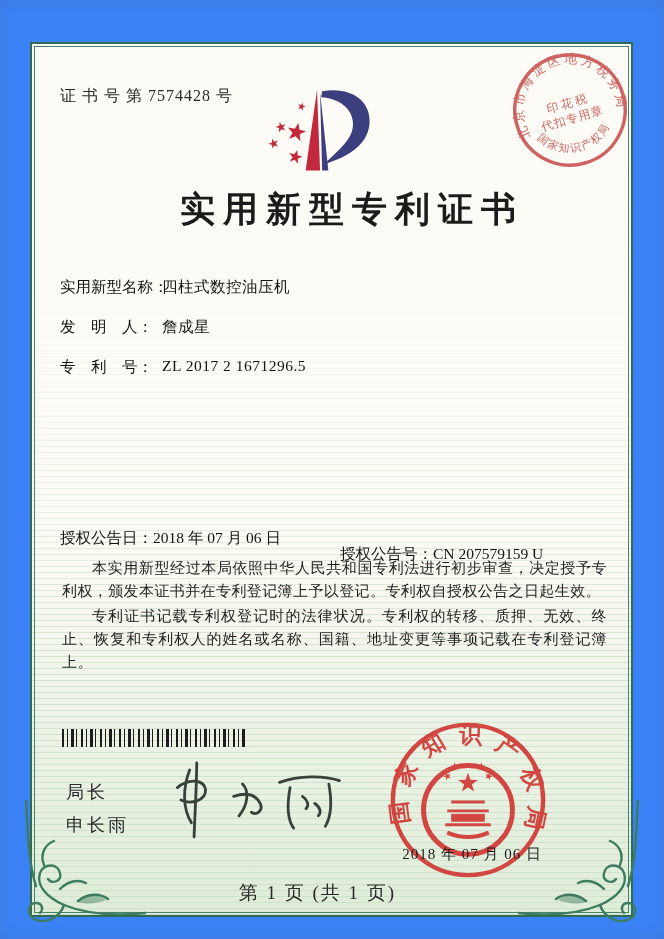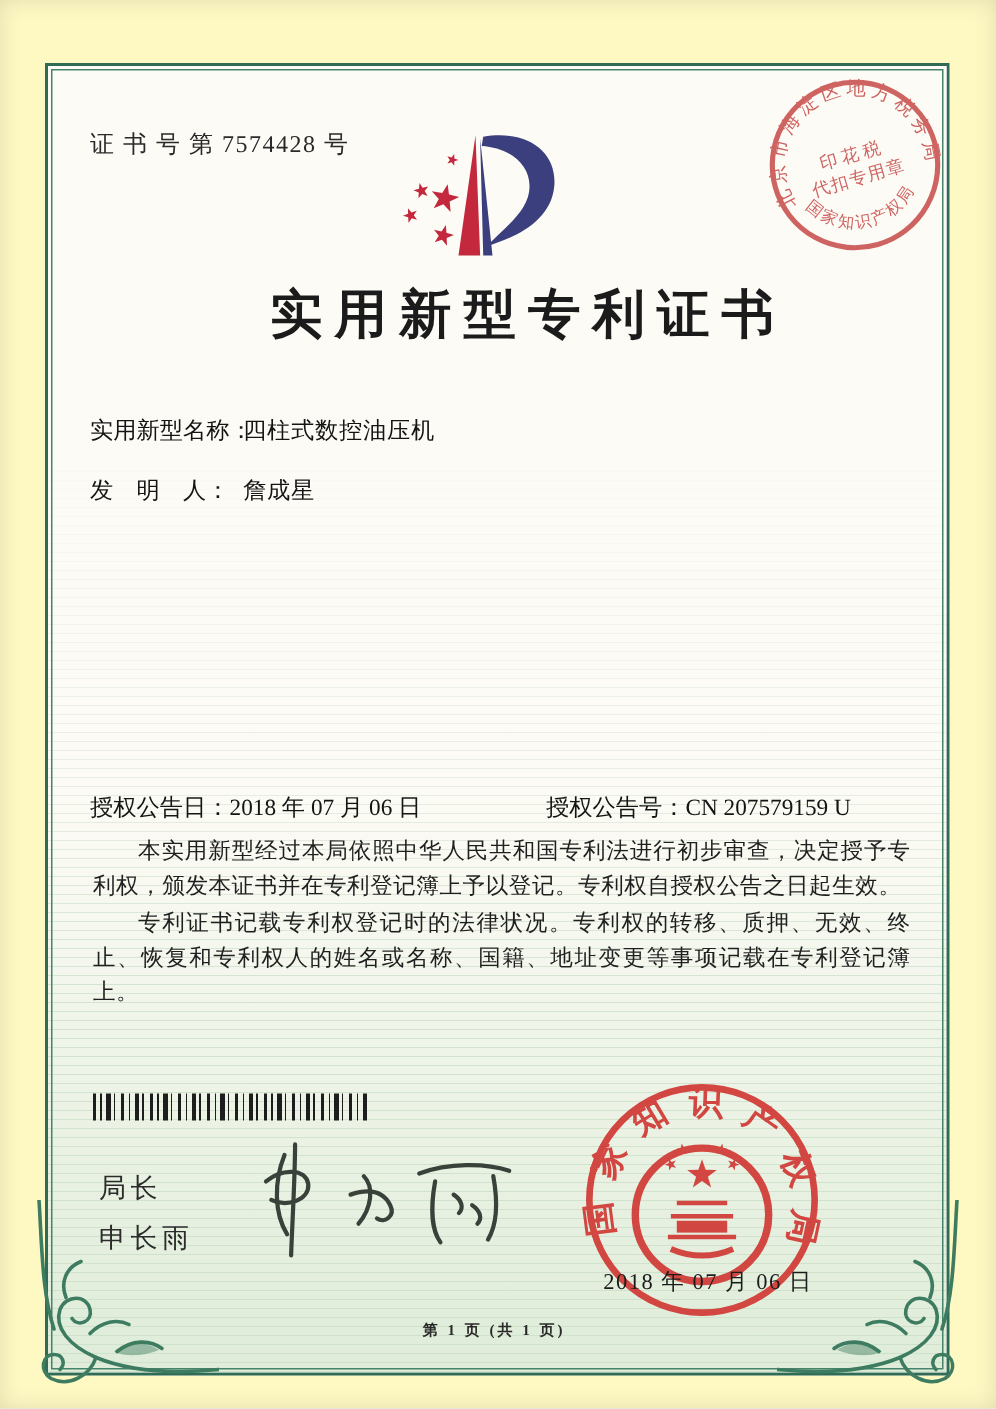--- a/index.html
+++ b/index.html
@@ -1,18 +1,18 @@
 <!DOCTYPE html>
 <html><head>
 <meta charset="utf-8">
 <style>
   html,body{margin:0;padding:0;background:#e9e7e1;}
   .paper{
     position:relative;width:664px;height:939px;margin:0 auto;
-    background:#fef9c3;overflow:hidden;
+    background:#3b82f6;overflow:hidden;
     box-shadow:inset 0 0 14px rgba(90,90,80,.18);
     font-family:"Liberation Serif","DejaVu Serif",serif;color:#1e1e1e;
   }
   
   .frame{position:absolute;left:30px;top:42px;width:599px;height:871px;
     border:2.5px solid #2f6b55;background:#fcfbf5;}
   .frame-inner{position:absolute;inset:2px;border:1px solid #47836a;}
   
   .waves{position:absolute;inset:0;
     background:
@@ -20,32 +20,32 @@
       repeating-linear-gradient(180deg, rgba(128,173,132,.30) 0 1px, rgba(0,0,0,0) 1px 6px);}
   .wave-fade{position:absolute;inset:0;
     background:linear-gradient(180deg,#fcfbf5 0%, rgba(252,251,245,.95) 30%, rgba(252,251,245,.55) 50%, rgba(252,251,245,0) 72%);}
   .abs{position:absolute;}
   .cert-no{left:60px;top:86px;font-size:16px;letter-spacing:1px;color:#2a2a2a;}
   .title{left:30px;top:186px;width:644px;text-align:center;font-size:35px;font-weight:700;
     letter-spacing:8px;color:#1b1b1b;}
   .row{left:60px;width:545px;font-size:15.5px;color:#141414;}
   .row .lbl{display:inline-block;width:102px;white-space:pre;vertical-align:top;}
   .row .val{display:inline-block;max-width:438px;vertical-align:top;letter-spacing:.5px;}
-  .grant-pair2{position:absolute;left:280px;top:0;margin-left:24px;}
+  .grant-pair2{position:absolute;left:280px;top:16px;}
   .paras{left:62px;top:557px;width:545px;font-size:15px;line-height:23px;
     text-align:justify;color:#1f1f1f;letter-spacing:.4px;}
   .paras p{margin:0 0 2px 0;text-indent:2em;}
   .barcode{left:62px;top:729px;width:183px;height:18px;
     background:repeating-linear-gradient(90deg,#1d1d1d 0 2px,transparent 2px 5px,#1d1d1d 5px 6px,transparent 6px 9px,#1d1d1d 9px 12px,transparent 12px 14px,#1d1d1d 14px 15px,transparent 15px 19px);}
   .signer{left:66px;top:776px;font-family:Liberation Serif, serif;
     font-size:18px;color:#2b2b2b;letter-spacing:3px;line-height:33px;}
   .seal-date{left:392px;top:845px;width:160px;text-align:center;font-size:15px;
     color:#1c1c1c;letter-spacing:1px;z-index:7;}
-  .footer{left:30px;top:880px;width:599px;text-align:center;font-size:10px;
-    letter-spacing:2px;color:#2a2a2a;font-weight:bold;}
+  .footer{left:18px;top:880px;width:599px;text-align:center;font-size:19px;
+    letter-spacing:2px;color:#2a2a2a;}
   .logo{left:262px;top:86px;}
   .tax-stamp{left:506px;top:46px;z-index:6;}
   .gov-seal{left:384px;top:716px;z-index:6;}
   .sig{left:165px;top:752px;z-index:5;}
   .orn{width:130px;height:132px;z-index:4;}
   .orn-left{left:16px;top:800px;}
   .orn-right{left:518px;top:800px;transform:scaleX(-1);}
 </style>
 </head>
 <body>
@@ -92,20 +92,23 @@
     </g>
   </svg>
 
   <div class="abs title">实用新型专利证书</div>
 
   <div class="abs row" style="top:317px">
     <span class="lbl">发　明　人：</span><span class="val">詹成星</span>
   </div>
   <div class="abs row" style="top:277px">
     <span class="lbl">实用新型名称：</span><span class="val">四柱式数控油压机</span>
+  </div>
+  <div class="abs row" style="top:357px">
+    <span class="lbl">专　利　号：</span><span class="val">ZL 2017 2 1671296.5</span>
   </div>
   <div class="abs row" style="top:528px">
     <span>授权公告日：</span><span>2018 年 07 月 06 日</span>
     <span class="grant-pair2"><span>授权公告号：</span><span>CN 207579159 U</span></span>
   </div>
 
   <div class="abs paras">
     <p>本实用新型经过本局依照中华人民共和国专利法进行初步审查，决定授予专利权，颁发本证书并在专利登记簿上予以登记。专利权自授权公告之日起生效。</p>
     <p>专利证书记载专利权登记时的法律状况。专利权的转移、质押、无效、终止、恢复和专利权人的姓名或名称、国籍、地址变更等事项记载在专利登记簿上。</p>
   </div>

